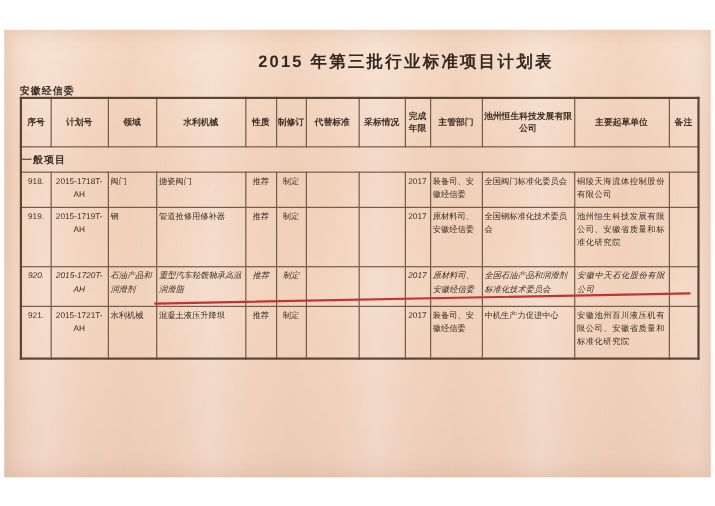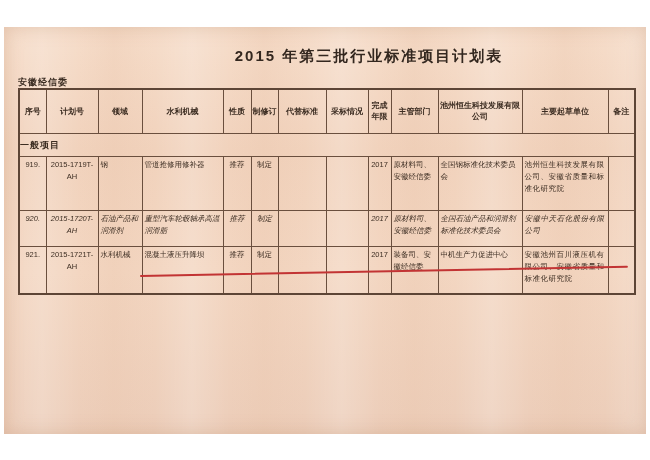--- a/index.html
+++ b/index.html
@@ -105,20 +105,35 @@
         <th>主要起草单位</th>
         <th>备注</th>
       </tr>
     </thead>
     <tbody>
       <tr class="section">
         <td colspan="13">一般项目</td>
       </tr>
 
 
+      <tr class="r1">
+        <td class="c-seq">918.</td>
+        <td class="c-plan">2015-1718T-AH</td>
+        <td class="c-field">阀门</td>
+        <td class="c-name">搪瓷阀门</td>
+        <td class="c-nature">推荐</td>
+        <td class="c-rev">制定</td>
+        <td></td>
+        <td></td>
+        <td class="c-year">2017</td>
+        <td class="c-dept">装备司、安徽经信委</td>
+        <td class="c-tc">全国阀门标准化委员会</td>
+        <td class="c-draft">铜陵天海流体控制股份有限公司</td>
+        <td></td>
+      </tr>
 
       <tr class="r2">
         <td class="c-seq">919.</td>
         <td class="c-plan">2015-1719T-AH</td>
         <td class="c-field">钢</td>
         <td class="c-name">管道抢修用修补器</td>
         <td class="c-nature">推荐</td>
         <td class="c-rev">制定</td>
         <td></td>
         <td></td>

